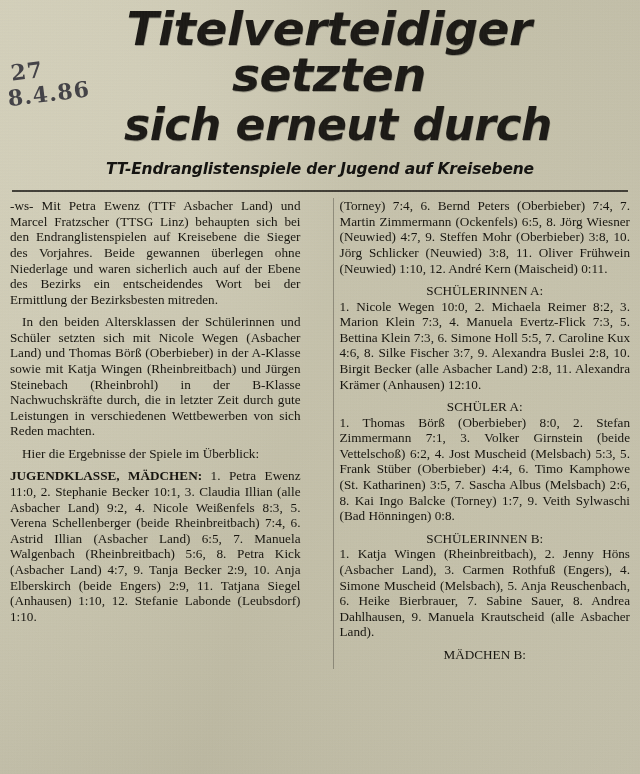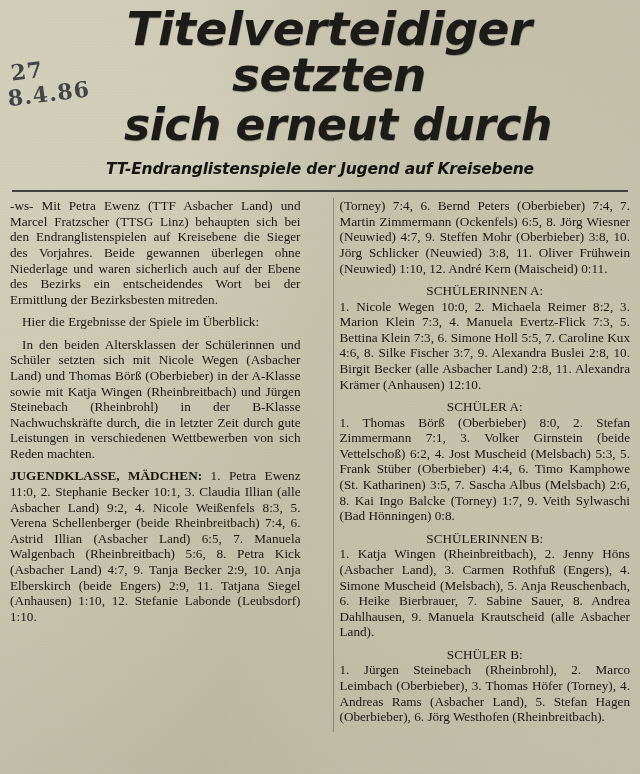--- a/index.html
+++ b/index.html
@@ -134,35 +134,35 @@
   </div>
 
   <div class="subhead">TT-Endranglistenspiele der Jugend auf Kreisebene</div>
 
   <div class="rule"></div>
 
   <div class="columns">
 
     <div class="col left">
       <p>-ws- Mit Petra Ewenz (TTF Asbacher Land) und Marcel Fratzscher (TTSG Linz) behaupten sich bei den Endranglistenspielen auf Kreisebene die Sieger des Vorjahres. Beide gewannen überlegen ohne Niederlage und waren sicherlich auch auf der Ebene des Bezirks ein entscheidendes Wort bei der Ermittlung der Bezirksbesten mitreden.</p>
+      <p class="indent">In den beiden Altersklassen der Schülerinnen und Schüler setzten sich mit Nicole Wegen (Asbacher Land) und Thomas Börß (Oberbieber) in der A-Klasse sowie mit Katja Wingen (Rheinbreitbach) und Jürgen Steinebach (Rheinbrohl) in der B-Klasse Nachwuchskräfte durch, die in letzter Zeit durch gute Leistungen in verschiedenen Wettbewerben von sich Reden machten.</p>
       <p class="indent">Hier die Ergebnisse der Spiele im Überblick:</p>
-      <p class="indent">In den beiden Altersklassen der Schülerinnen und Schüler setzten sich mit Nicole Wegen (Asbacher Land) und Thomas Börß (Oberbieber) in der A-Klasse sowie mit Katja Wingen (Rheinbreitbach) und Jürgen Steinebach (Rheinbrohl) in der B-Klasse Nachwuchskräfte durch, die in letzter Zeit durch gute Leistungen in verschiedenen Wettbewerben von sich Reden machten.</p>
 
       <p><span class="cat">JUGENDKLASSE, MÄDCHEN:</span><span> 1. Petra Ewenz 11:0, 2. Stephanie Becker 10:1, 3. Claudia Illian (alle Asbacher Land) 9:2, 4. Nicole Weißenfels 8:3, 5. Verena Schellenberger (beide Rheinbreitbach) 7:4, 6. Astrid Illian (Asbacher Land) 6:5, 7. Manuela Walgenbach (Rheinbreitbach) 5:6, 8. Petra Kick (Asbacher Land) 4:7, 9. Tanja Becker 2:9, 10. Anja Elberskirch (beide Engers) 2:9, 11. Tatjana Siegel (Anhausen) 1:10, 12. Stefanie Labonde (Leubsdorf) 1:10.</span></p>
 
     </div>
 
     <div class="col right">
       <p>(Torney) 7:4, 6. Bernd Peters (Oberbieber) 7:4, 7. Martin Zimmermann (Ockenfels) 6:5, 8. Jörg Wiesner (Neuwied) 4:7, 9. Steffen Mohr (Oberbieber) 3:8, 10. Jörg Schlicker (Neuwied) 3:8, 11. Oliver Frühwein (Neuwied) 1:10, 12. André Kern (Maischeid) 0:11.</p>
 
       <p><span class="cat-center">SCHÜLERINNEN A:</span><span> 1. Nicole Wegen 10:0, 2. Michaela Reimer 8:2, 3. Marion Klein 7:3, 4. Manuela Evertz-Flick 7:3, 5. Bettina Klein 7:3, 6. Simone Holl 5:5, 7. Caroline Kux 4:6, 8. Silke Fischer 3:7, 9. Alexandra Buslei 2:8, 10. Birgit Becker (alle Asbacher Land) 2:8, 11. Alexandra Krämer (Anhausen) 12:10.</span></p>
 
       <p><span class="cat-center">SCHÜLER A:</span><span> 1. Thomas Börß (Oberbieber) 8:0, 2. Stefan Zimmermann 7:1, 3. Volker Girnstein (beide Vettelschoß) 6:2, 4. Jost Muscheid (Melsbach) 5:3, 5. Frank Stüber (Oberbieber) 4:4, 6. Timo Kamphowe (St. Katharinen) 3:5, 7. Sascha Albus (Melsbach) 2:6, 8. Kai Ingo Balcke (Torney) 1:7, 9. Veith Sylwaschi (Bad Hönningen) 0:8.</span></p>
 
       <p><span class="cat-center">SCHÜLERINNEN B:</span><span> 1. Katja Wingen (Rheinbreitbach), 2. Jenny Höns (Asbacher Land), 3. Carmen Rothfuß (Engers), 4. Simone Muscheid (Melsbach), 5. Anja Reuschenbach, 6. Heike Bierbrauer, 7. Sabine Sauer, 8. Andrea Dahlhausen, 9. Manuela Krautscheid (alle Asbacher Land).</span></p>
 
-      <p><span class="cat-center">SCHÜLER B:</span><span> 1. Jürgen Steinebach (Rheinbrohl), 2. Marco Leimbach (Oberbieber), 3. Thomas Höfer (Torney), 4. Andreas Rams (Asbacher Land), 5. Stefan Hagen (Oberbieber), 6. Jörg Westhofen (Rheinbreitbach).</span></p>
+      <p><span class="cat-center">MÄDCHEN B:</span></p>
     </div>
 
   </div>
 
   <div class="grain"></div>
 </div>
 
 </body></html>

